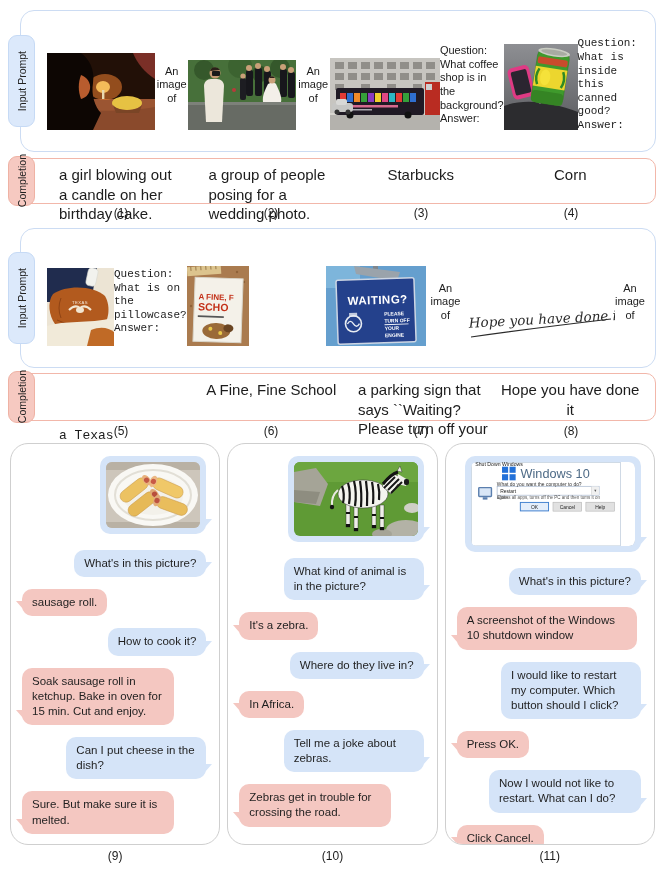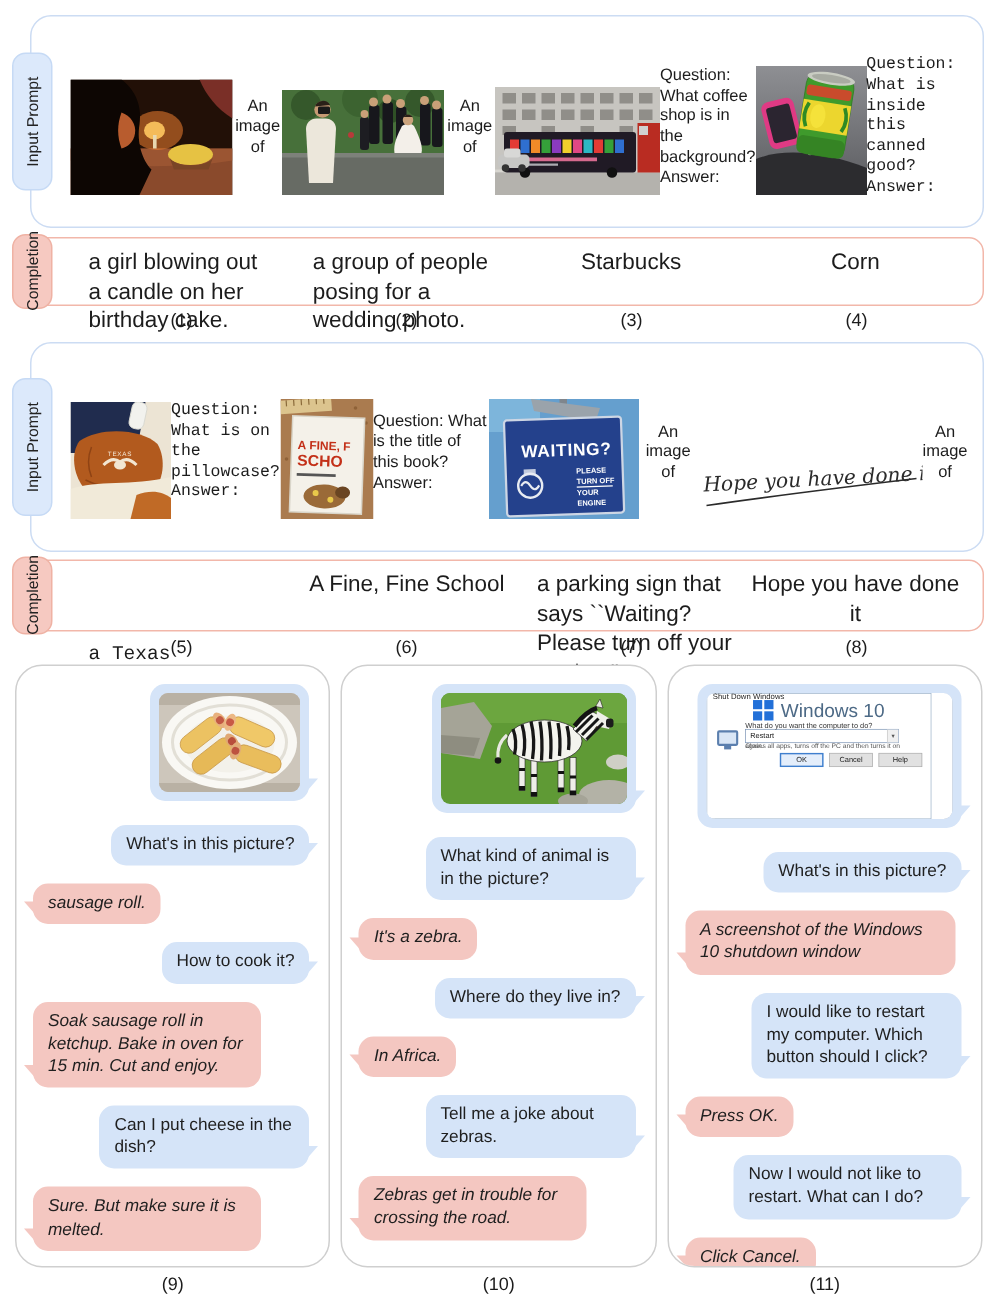--- a/index.html
+++ b/index.html
@@ -55,21 +55,21 @@
 
   
   .chats{position:absolute;top:443px;left:10px;width:645px;height:402px;display:flex;gap:7px;}
   .chat{flex:1;border:1.5px solid var(--panel-border);border-radius:18px;background:#fff;overflow:hidden;}
   .messages{display:flex;flex-direction:column;gap:12px;padding:12px 10px;}
   .msg{position:relative;border-radius:10px;padding:6px 10px;font-size:11.5px;line-height:1.32;
     color:#1f1f1f;max-width:152px;}
   .msg.user{background:var(--bubble-blue);align-self:flex-end;margin-right:3px;}
   .msg.user::after{content:"";position:absolute;right:-6px;bottom:7px;width:0;height:0;
     border-top:8px solid var(--bubble-blue);border-right:7px solid transparent;}
-  .msg.bot{background:var(--bubble-pink);align-self:flex-start;margin-left:1px;font-style:italic;}
+  .msg.bot{background:var(--bubble-pink);align-self:flex-start;margin-left:1px;}
   .msg.bot::after{content:"";position:absolute;left:-6px;bottom:7px;width:0;height:0;
     border-top:8px solid var(--bubble-pink);border-left:7px solid transparent;}
   .msg.narrow{max-width:140px;}
   .msg.wide{max-width:180px;}
   .img-msg{padding:6px;max-width:none;margin-bottom:4px;}
   .photo{display:block;border-radius:6px;overflow:hidden;line-height:0;}
   .chat-nums{position:absolute;top:849px;left:10px;width:645px;display:flex;gap:7px;}
   .chat-nums .num{flex:1;}
 
   
@@ -316,21 +316,20 @@
               <text x="11" y="34" font-size="8" font-weight="bold" fill="#c33018" font-family="Liberation Sans, sans-serif">A FINE, F</text>
               <text x="11" y="45" font-size="10.5" font-weight="bold" fill="#c33018" font-family="Liberation Sans, sans-serif">SCHO</text>
               <rect x="11" y="50" width="26" height="1.8" fill="#555"></rect>
               <ellipse cx="30" cy="65" rx="14" ry="8" fill="#9a6a38"></ellipse>
               <circle cx="24" cy="63" r="2" fill="#e8c84a"></circle>
                 <circle cx="34" cy="67" r="2" fill="#e8c84a"></circle>
               <ellipse cx="42" cy="62" rx="5" ry="4" fill="#6a4522"></ellipse>
             </g>
           </svg>
         </div>
-        <div class="cap ta-l w148">Question: What is the title of this book? Answer:</div>
       </div>
 
       <div class="ex">
         <div class="img-area">
           <svg width="100" height="80" viewBox="0 0 100 80">
             <rect width="100" height="80" fill="#659fce"></rect>
             <rect width="34" height="22" fill="#83bade" opacity=".8"></rect>
             <rect x="47" y="0" width="5" height="9" fill="#7f868d"></rect>
             <path d="M28,0 L74,6 L71,15 L30,8 z" fill="#9aa3ab"></path>
             <g transform="rotate(-2 50 44)">

